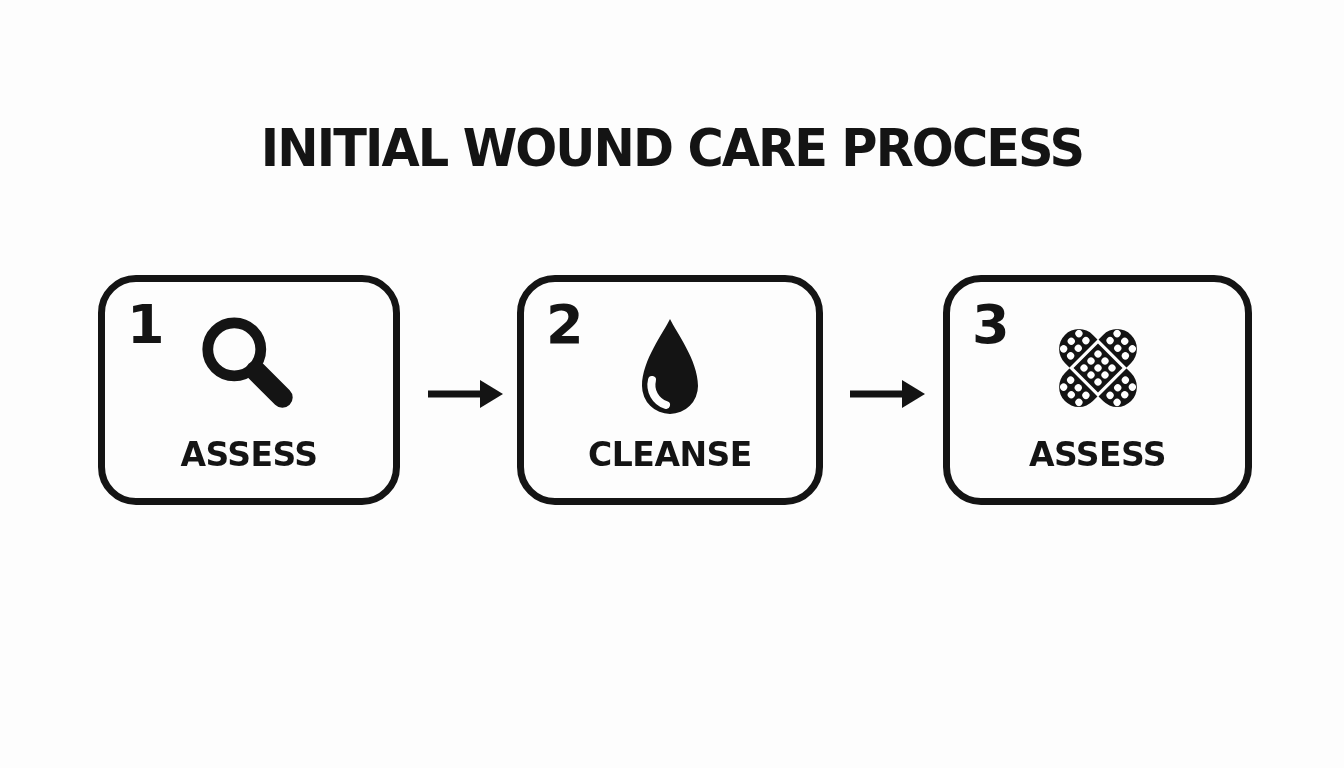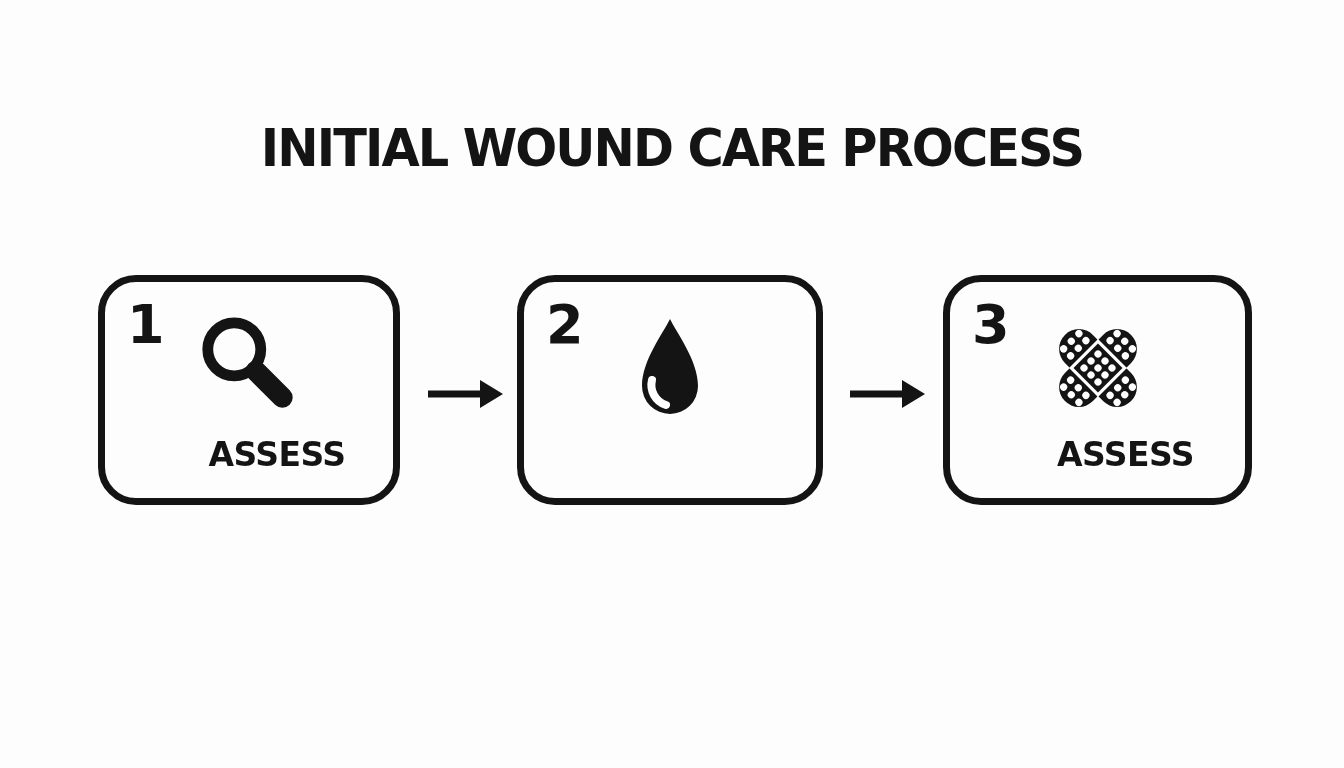--- a/index.html
+++ b/index.html
@@ -57,21 +57,20 @@
   .step-icon.drop{top:36px;}
   .step-label{
     position:absolute;
     bottom:24px;left:0;
     width:100%;
     text-align:center;
     font-size:33px;
     font-weight:bold;
     letter-spacing:-.5px;
     color:var(--ink);
-    margin-left:28px;
   }
 
   .arrow{
     position:absolute;
     top:379px;
     width:76px;height:30px;
     color:var(--ink);
   }
   .arrow.a1{left:428px;}
   .arrow.a2{left:850px;}
@@ -102,20 +101,21 @@
   </div>
 
   <div class="step-box b2">
     <div class="step-number">2</div>
     <div class="step-icon drop">
       <svg width="66" height="100" viewBox="0 0 66 100" aria-hidden="true">
         <path d="M33 1 C27 14 5 42 5 68 a28 28 0 0 0 56 0 C61 42 39 14 33 1 Z" fill="currentColor"></path>
         <path d="M15 62 a21 21 0 0 0 14 25" fill="none" stroke="#ffffff" stroke-width="8" stroke-linecap="round"></path>
       </svg>
     </div>
+    <div class="step-label">CLEANSE</div>
   </div>
 
   <div class="arrow a2">
     <svg width="76" height="30" viewBox="0 0 76 30" aria-hidden="true">
       <rect x="0" y="11.5" width="56" height="7" fill="currentColor"></rect>
       <polygon points="52,1 75,15 52,29" fill="currentColor"></polygon>
     </svg>
   </div>
 
   <div class="step-box b3">

